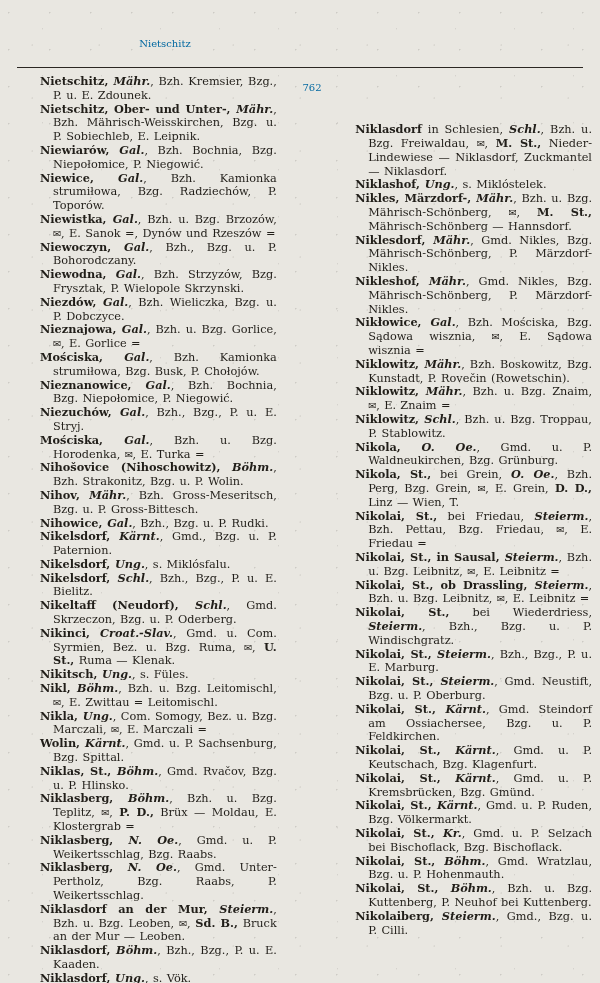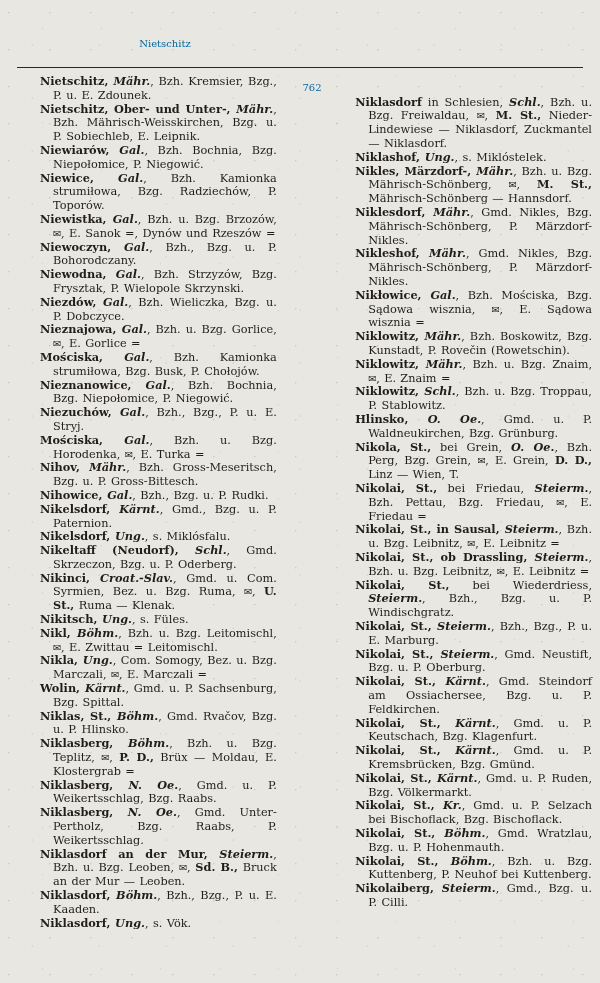--- a/index.html
+++ b/index.html
@@ -49,24 +49,26 @@
       <p class="entry"><span class="b">Niewice, </span><span class="i">Gal.</span><span class="n">, Bzh. Kamionka strumiłowa, Bzg. Radziechów, P. Toporów.</span></p>
       <p class="entry"><span class="b">Niewistka, </span><span class="i">Gal.</span><span class="n">, Bzh. u. Bzg. Brzozów, </span><span class="sym">✉</span><span class="n">, E. Sanok =, Dynów und Rzeszów =</span></p>
       <p class="entry"><span class="b">Niewoczyn, </span><span class="i">Gal.</span><span class="n">, Bzh., Bzg. u. P. Bohorodczany.</span></p>
       <p class="entry"><span class="b">Niewodna, </span><span class="i">Gal.</span><span class="n">, Bzh. Strzyzów, Bzg. Frysztak, P. Wielopole Skrzynski.</span></p>
       <p class="entry"><span class="b">Niezdów, </span><span class="i">Gal.</span><span class="n">, Bzh. Wieliczka, Bzg. u. P. Dobczyce.</span></p>
       <p class="entry"><span class="b">Nieznajowa, </span><span class="i">Gal.</span><span class="n">, Bzh. u. Bzg. Gorlice, </span><span class="sym">✉</span><span class="n">, E. Gorlice =</span></p>
       <p class="entry"><span class="b">Mościska, </span><span class="i">Gal.</span><span class="n">, Bzh. Kamionka strumiłowa, Bzg. Busk, P. Chołojów.</span></p>
       <p class="entry"><span class="b">Nieznanowice, </span><span class="i">Gal.</span><span class="n">, Bzh. Bochnia, Bzg. Niepołomice, P. Niegowić.</span></p>
       <p class="entry"><span class="b">Niezuchów, </span><span class="i">Gal.</span><span class="n">, Bzh., Bzg., P. u. E. Stryj.</span></p>
       <p class="entry"><span class="b">Mościska, </span><span class="i">Gal.</span><span class="n">, Bzh. u. Bzg. Horodenka, </span><span class="sym">✉</span><span class="n">, E. Turka =</span></p>
+      <p class="entry"><span class="b">Nihošovice (Nihoschowitz), </span><span class="i">Böhm.</span><span class="n">, Bzh. Strakonitz, Bzg. u. P. Wolin.</span></p>
       <p class="entry"><span class="b">Nihov, </span><span class="i">Mähr.</span><span class="n">, Bzh. Gross-Meseritsch, Bzg. u. P. Gross-Bittesch.</span></p>
       <p class="entry"><span class="b">Nihowice, </span><span class="i">Gal.</span><span class="n">, Bzh., Bzg. u. P. Rudki.</span></p>
       <p class="entry"><span class="b">Nikelsdorf, </span><span class="i">Kärnt.</span><span class="n">, Gmd., Bzg. u. P. Paternion.</span></p>
       <p class="entry"><span class="b">Nikelsdorf, </span><span class="i">Ung.</span><span class="n">, s. Miklósfalu.</span></p>
+      <p class="entry"><span class="b">Nikelsdorf, </span><span class="i">Schl.</span><span class="n">, Bzh., Bzg., P. u. E. Bielitz.</span></p>
       <p class="entry"><span class="b">Nikeltaff (Neudorf), </span><span class="i">Schl.</span><span class="n">, Gmd. Skrzeczon, Bzg. u. P. Oderberg.</span></p>
       <p class="entry"><span class="b">Nikinci, </span><span class="i">Croat.-Slav.</span><span class="n">, Gmd. u. Com. Syrmien, Bez. u. Bzg. Ruma, </span><span class="sym">✉</span><span class="n">, </span><span class="b">U. St.,</span><span class="n"> Ruma — Klenak.</span></p>
       <p class="entry"><span class="b">Nikitsch, </span><span class="i">Ung.</span><span class="n">, s. Füles.</span></p>
       <p class="entry"><span class="b">Nikl, </span><span class="i">Böhm.</span><span class="n">, Bzh. u. Bzg. Leitomischl, </span><span class="sym">✉</span><span class="n">, E. Zwittau = Leitomischl.</span></p>
       <p class="entry"><span class="b">Nikla, </span><span class="i">Ung.</span><span class="n">, Com. Somogy, Bez. u. Bzg. Marczali, </span><span class="sym">✉</span><span class="n">, E. Marczali =</span></p>
       <p class="entry"><span class="b">Wolin, </span><span class="i">Kärnt.</span><span class="n">, Gmd. u. P. Sachsenburg, Bzg. Spittal.</span></p>
       <p class="entry"><span class="b">Niklas, St., </span><span class="i">Böhm.</span><span class="n">, Gmd. Rvačov, Bzg. u. P. Hlinsko.</span></p>
       <p class="entry"><span class="b">Niklasberg, </span><span class="i">Böhm.</span><span class="n">, Bzh. u. Bzg. Teplitz, </span><span class="sym">✉</span><span class="n">, </span><span class="b">P. D.,</span><span class="n"> Brüx — Moldau, E. Klostergrab =</span></p>
       <p class="entry"><span class="b">Niklasberg, </span><span class="i">N. Oe.</span><span class="n">, Gmd. u. P. Weikertsschlag, Bzg. Raabs.</span></p>
       <p class="entry"><span class="b">Niklasberg, </span><span class="i">N. Oe.</span><span class="n">, Gmd. Unter-Pertholz, Bzg. Raabs, P. Weikertsschlag.</span></p>
@@ -78,21 +80,21 @@
   <div class="col">
       <p class="entry"><span class="b">Niklasdorf</span><span class="n"> in Schlesien, </span><span class="i">Schl.</span><span class="n">, Bzh. u. Bzg. Freiwaldau, </span><span class="sym">✉</span><span class="n">, </span><span class="b">M. St.,</span><span class="n"> Nieder-Lindewiese — Niklasdorf, Zuckmantel — Niklasdorf.</span></p>
       <p class="entry"><span class="b">Niklashof, </span><span class="i">Ung.</span><span class="n">, s. Miklóstelek.</span></p>
       <p class="entry"><span class="b">Nikles, Märzdorf-, </span><span class="i">Mähr.</span><span class="n">, Bzh. u. Bzg. Mährisch-Schönberg, </span><span class="sym">✉</span><span class="n">, </span><span class="b">M. St.,</span><span class="n"> Mährisch-Schönberg — Hannsdorf.</span></p>
       <p class="entry"><span class="b">Niklesdorf, </span><span class="i">Mähr.</span><span class="n">, Gmd. Nikles, Bzg. Mährisch-Schönberg, P. Märzdorf-Nikles.</span></p>
       <p class="entry"><span class="b">Nikleshof, </span><span class="i">Mähr.</span><span class="n">, Gmd. Nikles, Bzg. Mährisch-Schönberg, P. Märzdorf-Nikles.</span></p>
       <p class="entry"><span class="b">Nikłowice, </span><span class="i">Gal.</span><span class="n">, Bzh. Mościska, Bzg. Sądowa wisznia, </span><span class="sym">✉</span><span class="n">, E. Sądowa wisznia =</span></p>
       <p class="entry"><span class="b">Niklowitz, </span><span class="i">Mähr.</span><span class="n">, Bzh. Boskowitz, Bzg. Kunstadt, P. Rovečin (Rowetschin).</span></p>
       <p class="entry"><span class="b">Niklowitz, </span><span class="i">Mähr.</span><span class="n">, Bzh. u. Bzg. Znaim, </span><span class="sym">✉</span><span class="n">, E. Znaim =</span></p>
       <p class="entry"><span class="b">Niklowitz, </span><span class="i">Schl.</span><span class="n">, Bzh. u. Bzg. Troppau, P. Stablowitz.</span></p>
-      <p class="entry"><span class="b">Hlinsko, </span><span class="i">O. Oe.</span><span class="n">, Gmd. u. P. Waldneukirchen, Bzg. Grünburg.</span></p>
+      <p class="entry"><span class="b">Nikola, </span><span class="i">O. Oe.</span><span class="n">, Gmd. u. P. Waldneukirchen, Bzg. Grünburg.</span></p>
       <p class="entry"><span class="b">Nikola, St.,</span><span class="n"> bei Grein, </span><span class="i">O. Oe.</span><span class="n">, Bzh. Perg, Bzg. Grein, </span><span class="sym">✉</span><span class="n">, E. Grein, </span><span class="b">D. D.,</span><span class="n"> Linz — Wien, T.</span></p>
       <p class="entry"><span class="b">Nikolai, St.,</span><span class="n"> bei Friedau, </span><span class="i">Steierm.</span><span class="n">, Bzh. Pettau, Bzg. Friedau, </span><span class="sym">✉</span><span class="n">, E. Friedau =</span></p>
       <p class="entry"><span class="b">Nikolai, St., in Sausal, </span><span class="i">Steierm.</span><span class="n">, Bzh. u. Bzg. Leibnitz, </span><span class="sym">✉</span><span class="n">, E. Leibnitz =</span></p>
       <p class="entry"><span class="b">Nikolai, St., ob Drassling, </span><span class="i">Steierm.</span><span class="n">, Bzh. u. Bzg. Leibnitz, </span><span class="sym">✉</span><span class="n">, E. Leibnitz =</span></p>
       <p class="entry"><span class="b">Nikolai, St.,</span><span class="n"> bei Wiederdriess, </span><span class="i">Steierm.</span><span class="n">, Bzh., Bzg. u. P. Windischgratz.</span></p>
       <p class="entry"><span class="b">Nikolai, St., </span><span class="i">Steierm.</span><span class="n">, Bzh., Bzg., P. u. E. Marburg.</span></p>
       <p class="entry"><span class="b">Nikolai, St., </span><span class="i">Steierm.</span><span class="n">, Gmd. Neustift, Bzg. u. P. Oberburg.</span></p>
       <p class="entry"><span class="b">Nikolai, St., </span><span class="i">Kärnt.</span><span class="n">, Gmd. Steindorf am Ossiachersee, Bzg. u. P. Feldkirchen.</span></p>
       <p class="entry"><span class="b">Nikolai, St., </span><span class="i">Kärnt.</span><span class="n">, Gmd. u. P. Keutschach, Bzg. Klagenfurt.</span></p>
       <p class="entry"><span class="b">Nikolai, St., </span><span class="i">Kärnt.</span><span class="n">, Gmd. u. P. Kremsbrücken, Bzg. Gmünd.</span></p>

